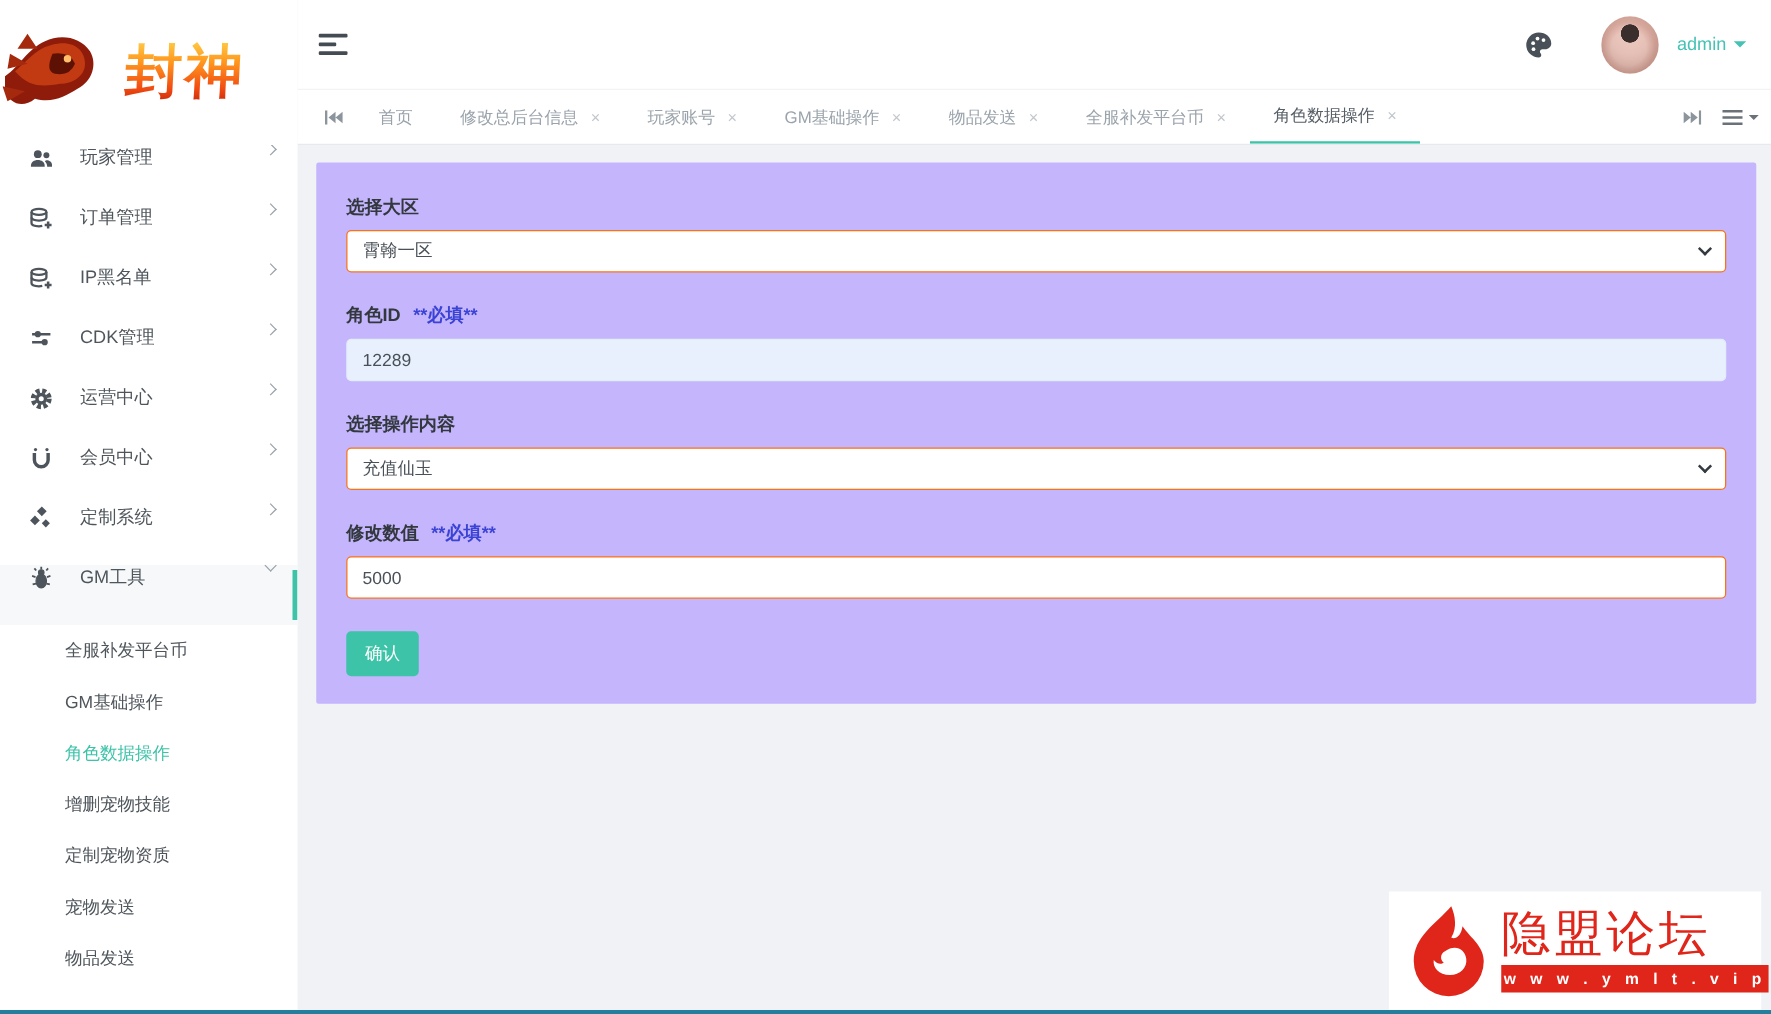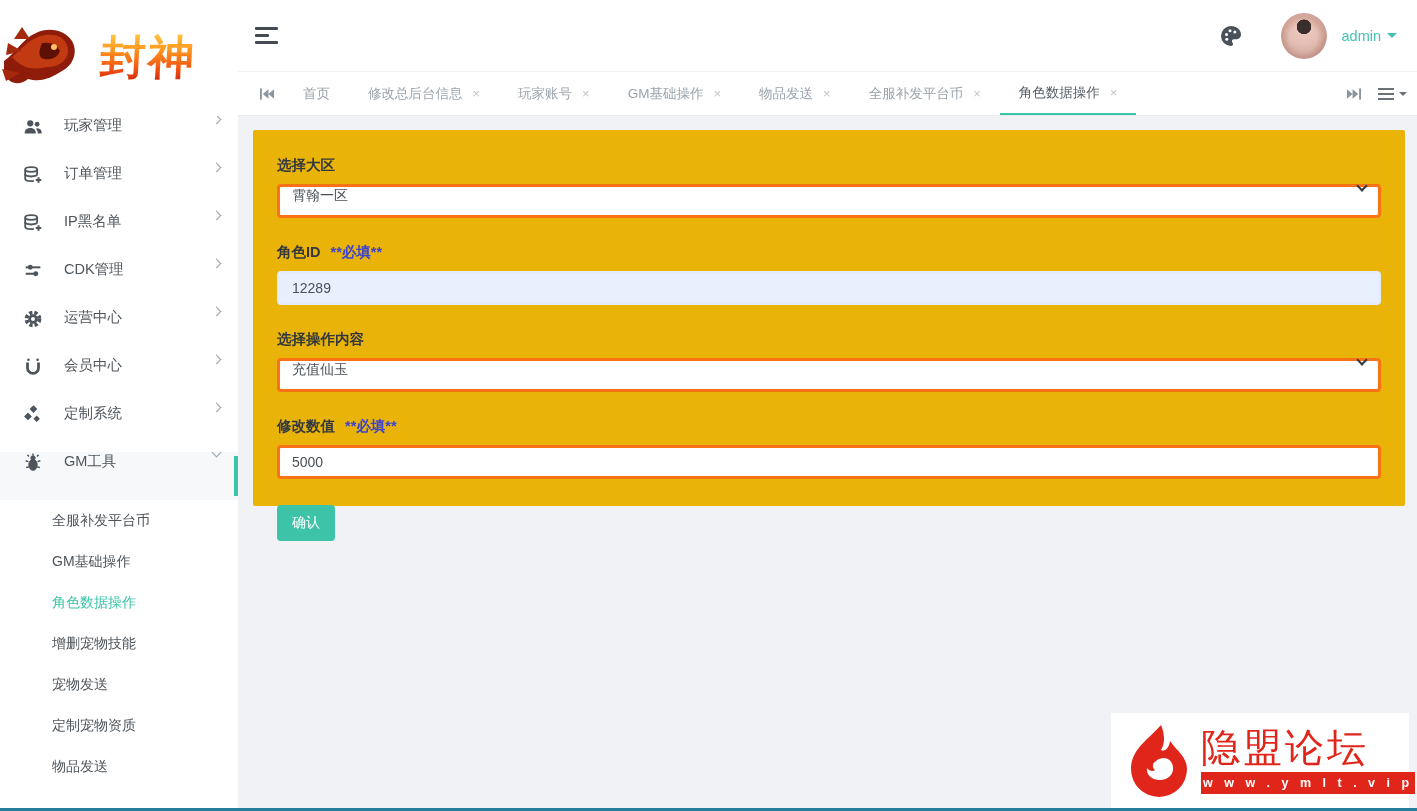--- a/index.html
+++ b/index.html
@@ -60,26 +60,26 @@
   .tab{display:flex;align-items:center;gap:10px;padding:0 19px;font-size:13.5px;color:var(--muted);cursor:pointer;white-space:nowrap;justify-content:flex-end;}
   .tab .tab-close{font-size:13px;color:#c0c6cc;line-height:1;cursor:pointer;}
   .tab.active{color:#565e66;border-bottom:2px solid var(--accent);}
   .tab-menu-btn{display:flex;align-items:center;gap:5px;cursor:pointer;color:#6a7178;margin-left:8px;}
   .tab-menu-btn .bars{display:flex;flex-direction:column;gap:3px;}
   .tab-menu-btn .bars i{width:16px;height:2px;background:#6a7178;display:block;}
   .tab-menu-btn .caret{width:0;height:0;border-left:4px solid transparent;border-right:4px solid transparent;border-top:4px solid #6a7178;}
 
   
   .content{flex:1;padding:14px 12px 0 15px;overflow:hidden;}
-  .card{background:#eab308;height:376px;border-radius:2px;padding:26px 24px;}
+  .card{background:#c4b5fd;height:433px;border-radius:2px;padding:26px 24px;}
   .field{margin-bottom:25px;}
   .field-label{font-size:14.5px;font-weight:bold;color:#32383e;margin-bottom:9px;}
   .field-label .required{color:var(--required);margin-left:6px;font-weight:bold;}
-  .control{height:34px;width:100%;border:3px solid #f97316;border-radius:4px;padding:0 12px;
-    font-size:14px;color:#495057;background:#fff;display:flex;}
+  .control{height:34px;width:100%;border:1px solid #f97316;border-radius:4px;padding:0 12px;
+    font-size:14px;color:#495057;background:#fff;display:flex;align-items:center;}
   .select-control{justify-content:space-between;cursor:pointer;}
   .select-caret{width:8px;height:8px;border-right:2px solid #343a40;border-bottom:2px solid #343a40;transform:rotate(45deg);margin-top:-5px;}
   input.control{display:block;line-height:32px;outline:none;}
   input.control.autofill{background:#e8f0fe;border-color:#e3ecfb;}
   .submit-btn{background:var(--accent);color:#fff;border:none;border-radius:4px;
     padding:9px 15px;font-size:14px;cursor:pointer;margin-top:1px;}
 
   
   .bottom-line{position:fixed;left:0;right:0;bottom:0;height:3px;background:var(--bottomline);z-index:60;}
   .watermark{position:fixed;right:8px;bottom:3px;width:298px;height:95px;background:#fff;z-index:50;
@@ -207,22 +207,22 @@
         </span>
         <span class="mi-label">GM工具</span>
         <span class="chev down"></span>
       </div>
 
       <div class="submenu">
         <div class="submenu-item">全服补发平台币</div>
         <div class="submenu-item">GM基础操作</div>
         <div class="submenu-item active">角色数据操作</div>
         <div class="submenu-item">增删宠物技能</div>
+        <div class="submenu-item">定制宠物资质</div>
         <div class="submenu-item">宠物发送</div>
-        <div class="submenu-item">定制宠物资质</div>
         <div class="submenu-item">物品发送</div>
       </div>
     </nav>
   </aside>
 
   <div class="main">
 
     <header class="topbar">
       <div class="hamburger">
           <i></i>

